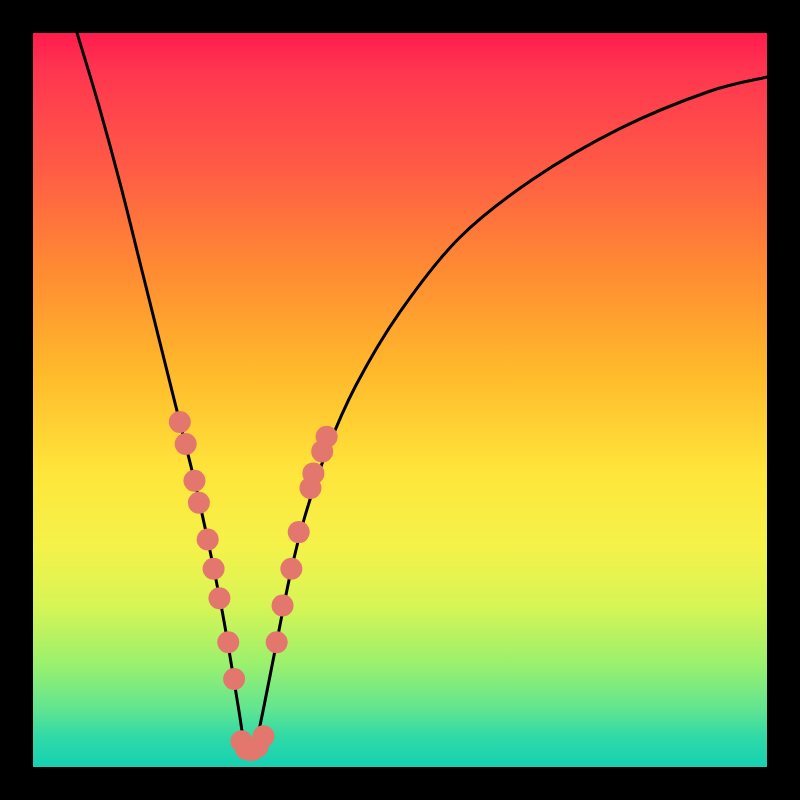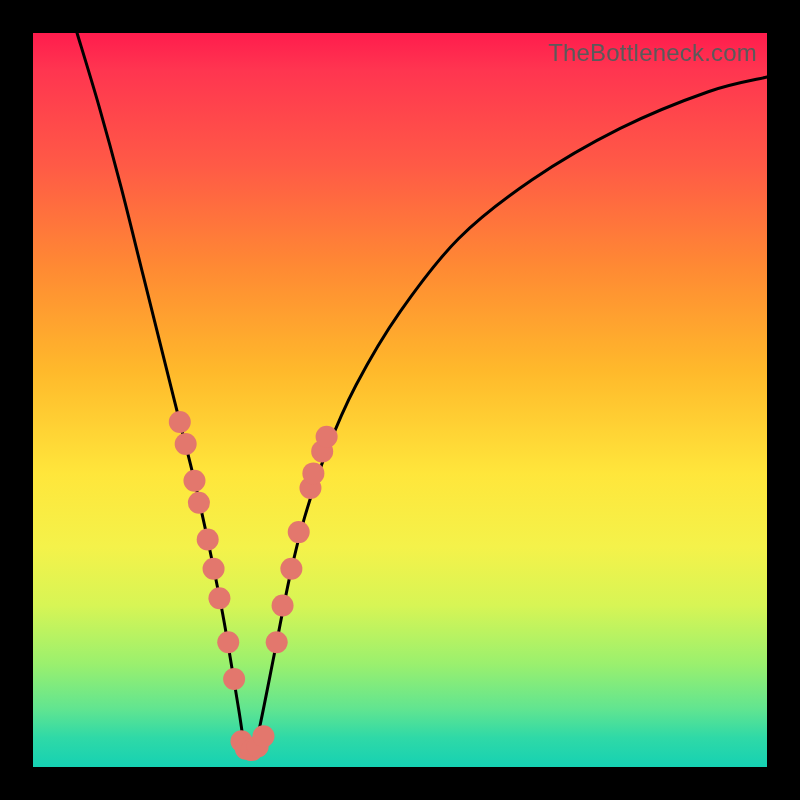--- a/index.html
+++ b/index.html
@@ -65,21 +65,20 @@
     fill: #e3776d;
     stroke: none;
   }
 </style>
 </head>
 <body>
 
 <div class="stage">
   <div class="plot">
 
-    <div class="watermark">TheBottleneck.com</div>
 
     <svg class="curve" viewBox="0 0 734 734">
       <path id="curve-path" class="curve-path" d="M 44.04 0 C 47.71 12.233333333333329, 58.72 47.70999999999998, 66.06 73.39999999999998 C 73.4 99.08999999999997, 80.74 126.00333333333332, 88.08 154.14 C 95.42 182.27666666666664, 102.75999999999999 212.85999999999999, 110.1 242.21999999999997 C 117.44 271.58, 126.00333333333333 305.83333333333326, 132.12 330.29999999999995 C 138.23666666666668 354.76666666666665, 141.9066666666667 369.4466666666667, 146.8 389.02000000000004 C 151.69333333333333 408.59333333333336, 156.58666666666664 426.9433333333334, 161.48 447.74 C 166.37333333333333 468.53666666666663, 171.26666666666665 490.5566666666666, 176.16 513.8 C 181.05333333333334 537.0433333333333, 185.94666666666666 560.2866666666667, 190.84 587.2 C 195.73333333333335 614.1133333333333, 201.85000000000002 653.26, 205.52 675.28 C 209.19 697.3, 210.41333333333333 711.98, 212.85999999999999 719.32 C 215.30666666666664 726.6600000000001, 217.75333333333333 724.2133333333334, 220.2 719.32 C 222.64666666666665 714.4266666666667, 223.87 707.0866666666667, 227.54 689.96 C 231.20999999999998 672.8333333333334, 237.32666666666665 641.0266666666666, 242.22 616.56 C 247.11333333333334 592.0933333333332, 252.00666666666666 565.18, 256.9 543.16 C 261.7933333333333 521.14, 265.4633333333333 505.2366666666666, 271.58 484.43999999999994 C 277.69666666666666 463.64333333333326, 285.0366666666667 440.4, 293.6 418.38 C 302.16333333333336 396.36, 310.72666666666663 375.56333333333333, 322.96 352.32 C 335.1933333333333 329.07666666666665, 349.87333333333333 303.38666666666666, 367 278.92 C 384.12666666666667 254.45333333333335, 403.69999999999993 227.54, 425.71999999999997 205.51999999999998 C 447.74 183.49999999999997, 472.2066666666667 165.14999999999995, 499.12000000000006 146.79999999999995 C 526.0333333333334 128.44999999999996, 557.84 110.09999999999995, 587.2 95.41999999999996 C 616.5600000000001 80.73999999999997, 650.8133333333333 67.28333333333335, 675.28 58.72000000000003 C 699.7466666666667 50.156666666666716, 724.2133333333334 46.486666666666736, 734 44.04000000000008"></path>
       <g id="markers">
           <circle cx="146.8" cy="389.02000000000004" r="11" class="marker"></circle>
           <circle cx="152.67200000000003" cy="411.04" r="11" class="marker"></circle>
           <circle cx="161.48" cy="447.74" r="11" class="marker"></circle>
           <circle cx="165.88400000000001" cy="469.76" r="11" class="marker"></circle>
           <circle cx="174.692" cy="506.46000000000004" r="11" class="marker"></circle>
           <circle cx="180.56400000000002" cy="535.8199999999999" r="11" class="marker"></circle>

